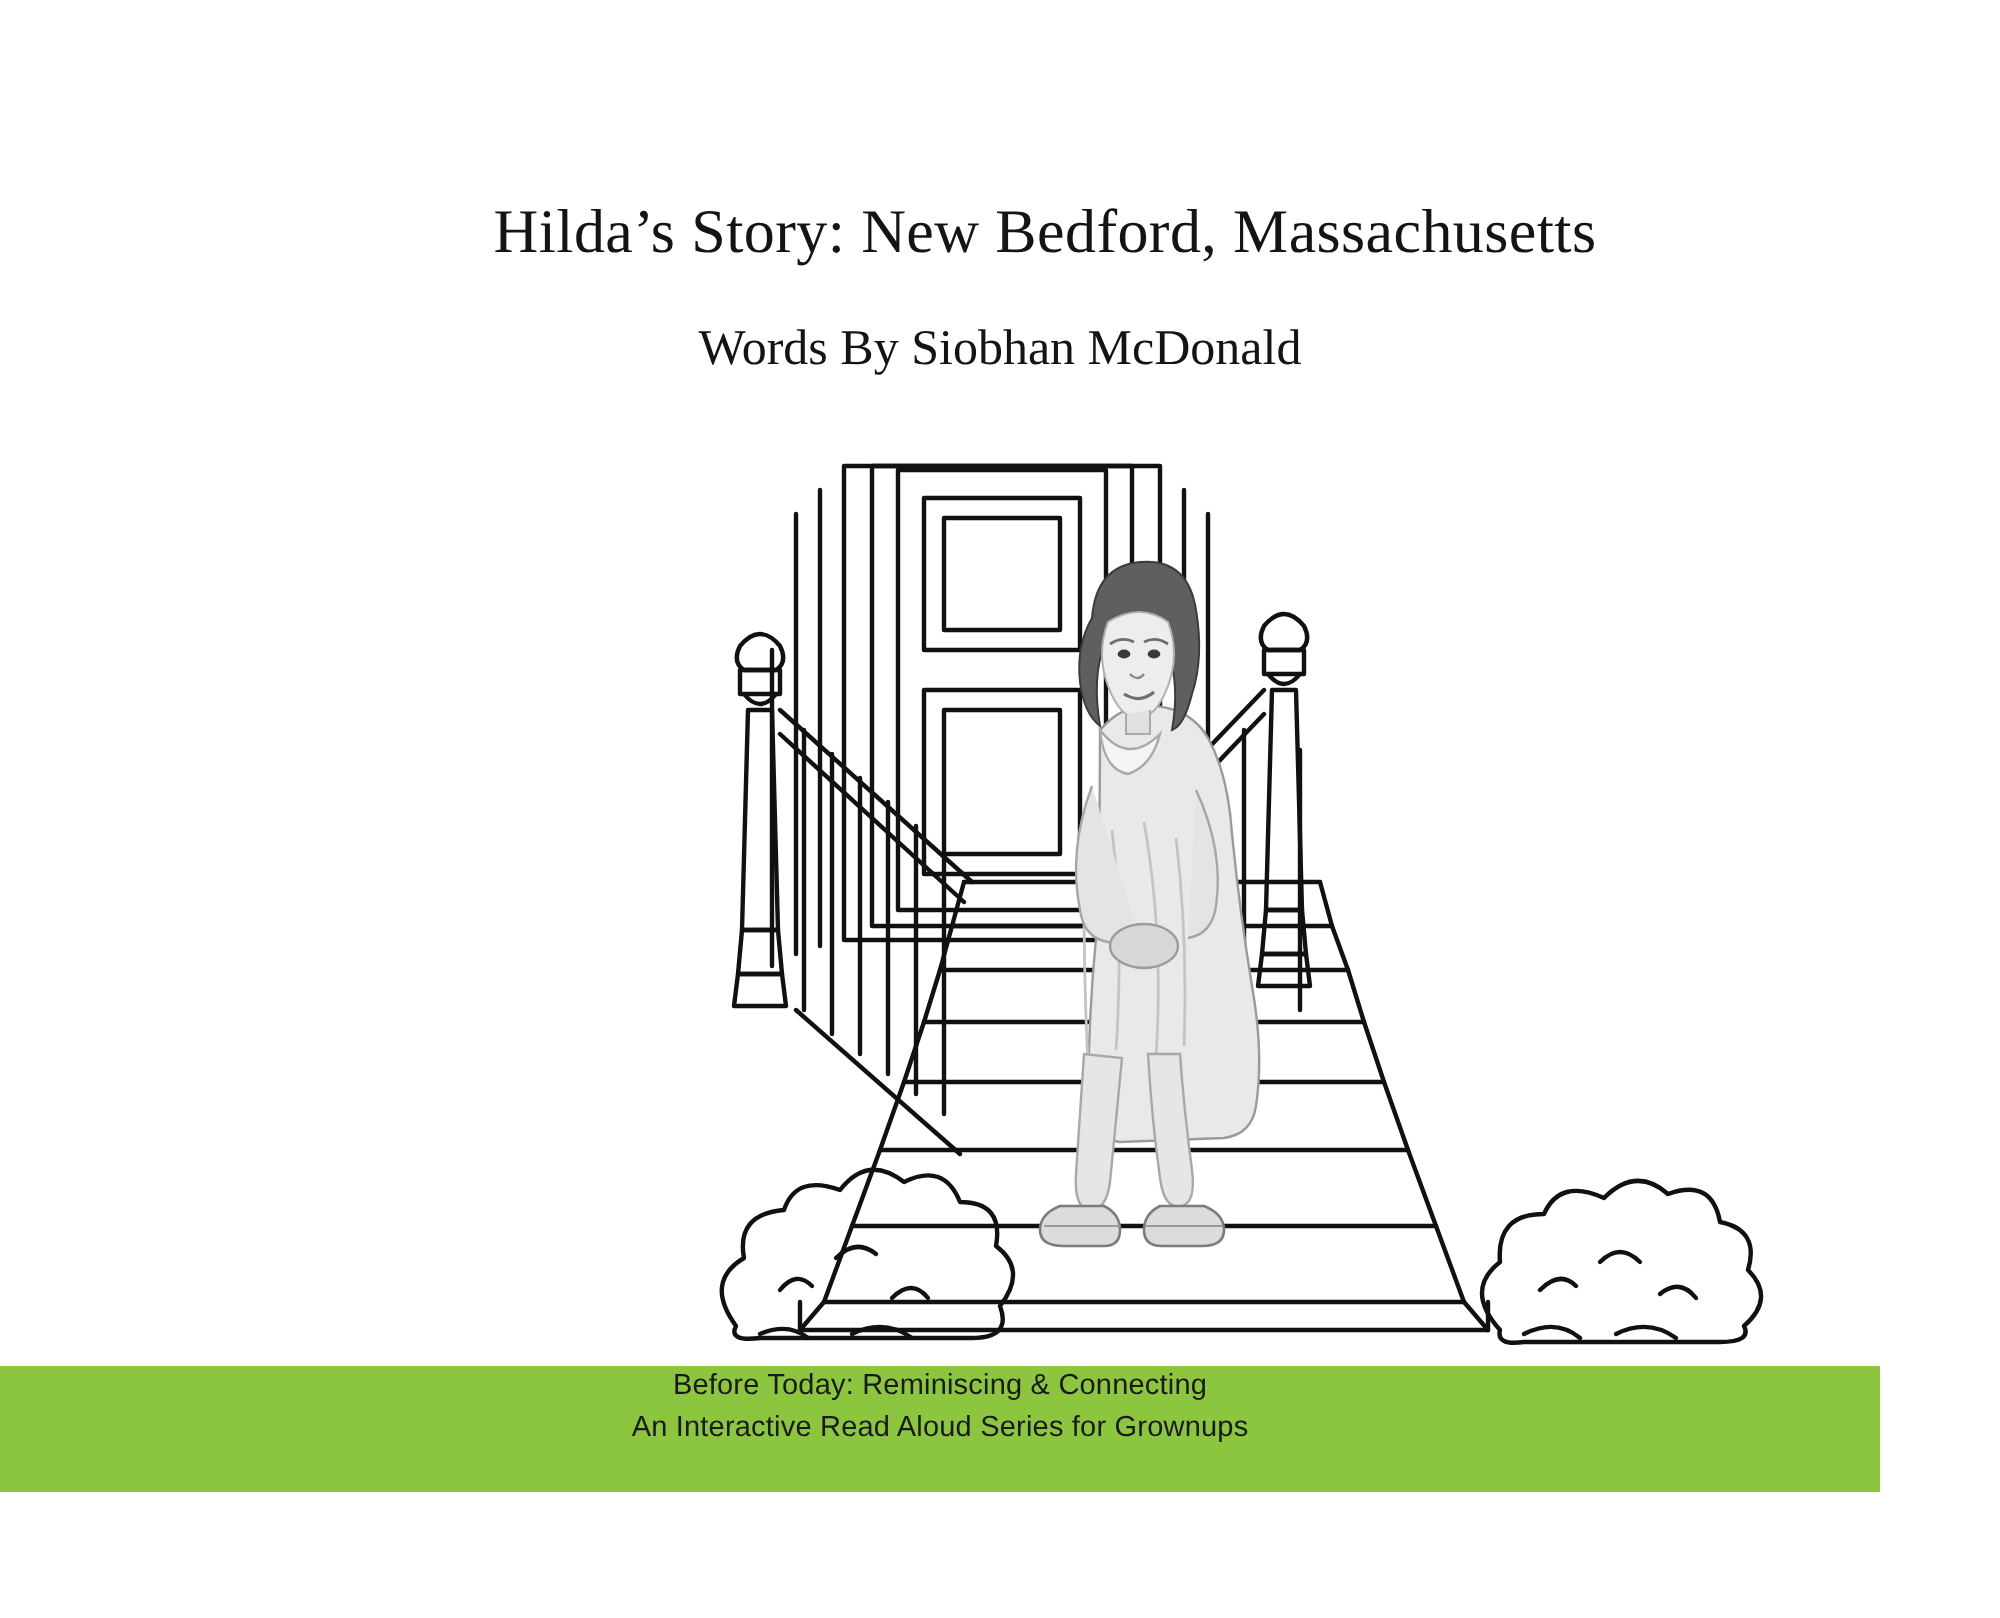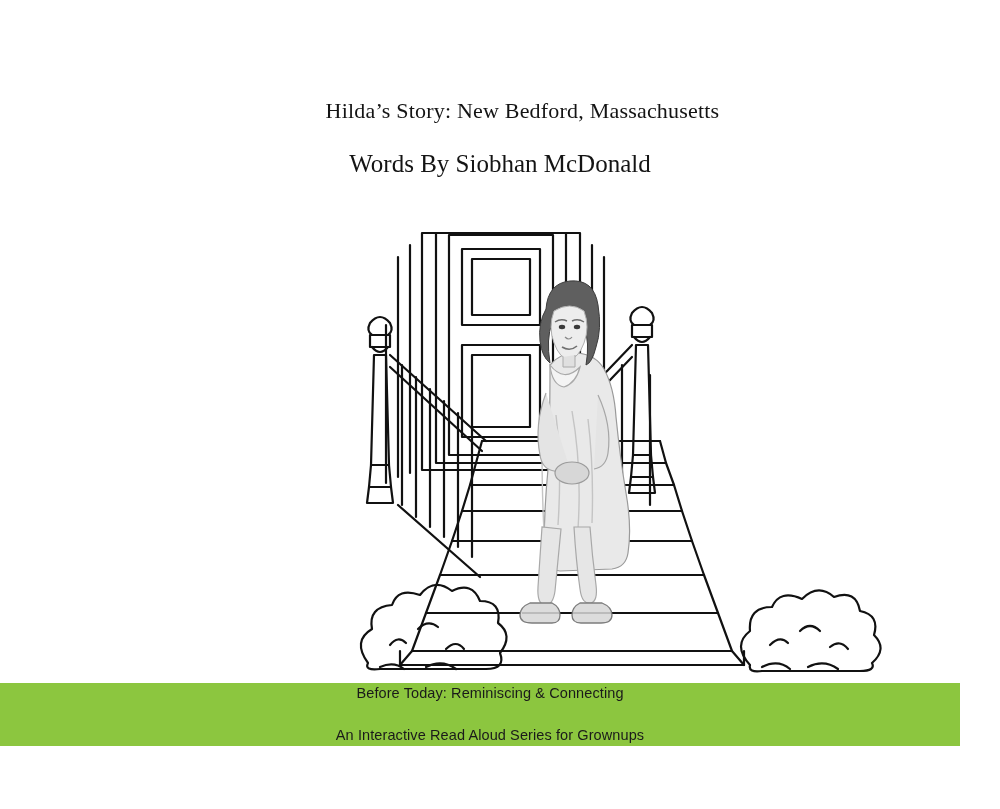--- a/index.html
+++ b/index.html
@@ -26,21 +26,21 @@
   .title-block {
     position: absolute;
     left: 0;
     top: 98px;
     width: 1000px;
     text-align: center;
   }
 
   .book-title {
     font-family: "Liberation Serif", serif;
-    font-size: 22px;
+    font-size: 31px;
     color: #141414;
     letter-spacing: 0.2px;
     line-height: 1.15;
     margin: 0;
     font-weight: 400;
     padding-left: 45px;
   }
 
   .byline {
     font-family: "Liberation Serif", serif;
@@ -65,22 +65,21 @@
   .footer-banner {
     position: absolute;
     left: 0;
     bottom: 63px;
     width: 940px;
     height: 63px;
     background: #8CC63F;
     display: flex;
     flex-direction: column;
     align-items: center;
-    justify-content: space-between;
-    padding-left: 20px;
+    justify-content: flex-start;
   }
   .footer-line {
     font-family: "Liberation Sans", sans-serif;
     font-size: 14.5px;
     color: #1a1a1a;
     line-height: 1.45;
     letter-spacing: 0.1px;
   }
 </style>
 </head>

